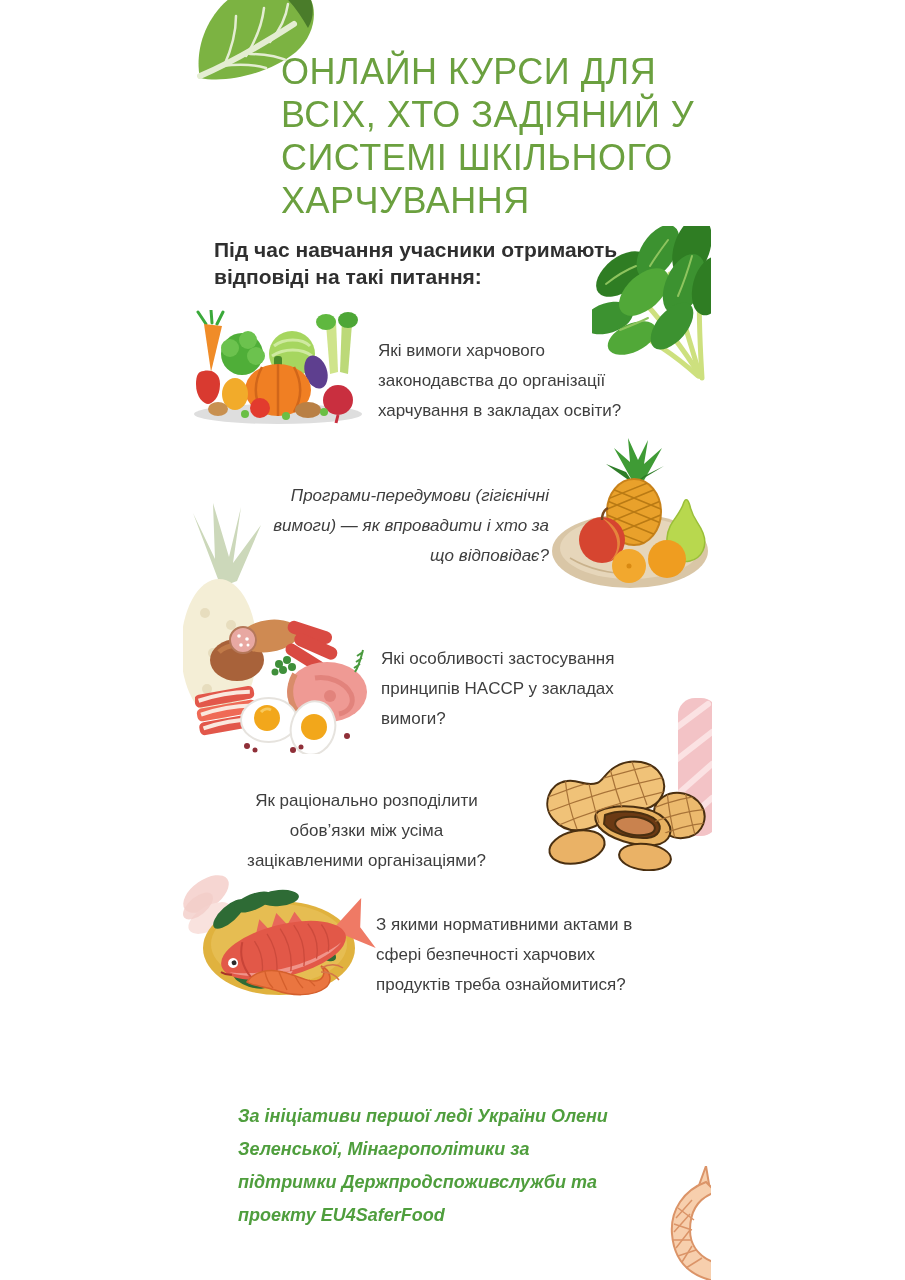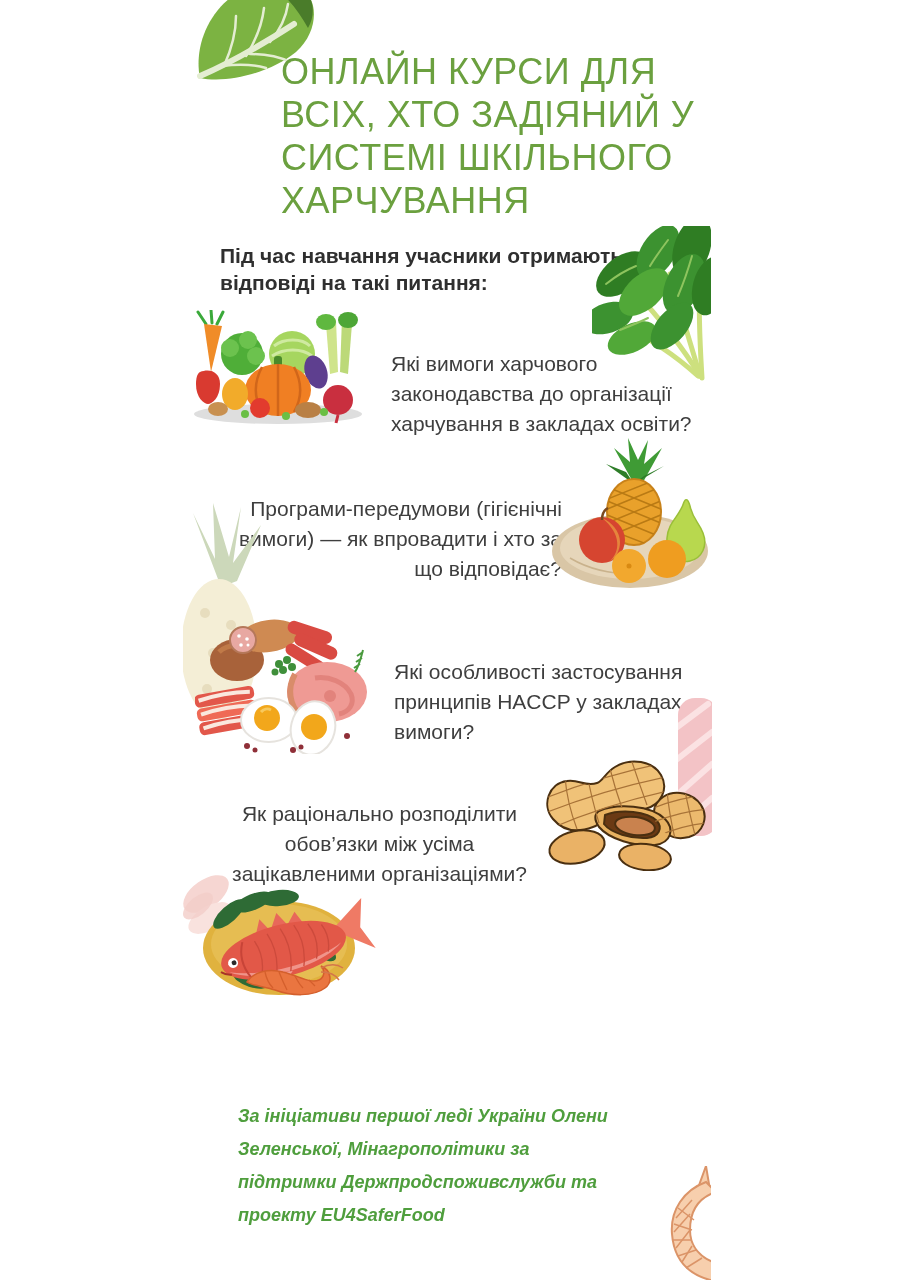--- a/index.html
+++ b/index.html
@@ -10,28 +10,28 @@
   .abs{position:absolute;}
   svg{display:block;}
   .title{
     left:281px;top:50px;width:460px;
     font-size:36px;line-height:43px;font-weight:400;letter-spacing:.5px;
     color:#6ba03f;white-space:pre-line;margin:0;
   }
   .intro{
     left:206px;top:228px;width:480px;
     font-size:21px;line-height:27px;font-weight:700;
-    color:#2f2f2f;white-space:pre-line;margin:14px;
+    color:#2f2f2f;white-space:pre-line;margin:8px;
   }
   .q{
-    font-size:21px;line-height:30px;font-weight:400;
-    color:#3e3e3e;white-space:pre-line;margin:17px;
+    font-size:17px;line-height:30px;font-weight:400;
+    color:#3e3e3e;white-space:pre-line;margin:4px;
   }
   .q1{left:374px;top:332px;width:330px;}
-  .q2{left:205px;top:477px;width:340px;text-align:right;}
+  .q2{left:205px;top:477px;width:340px;text-align:right;font-style:italic;}
   .q3{left:377px;top:640px;width:330px;}
   .q4{left:195px;top:782px;width:335px;text-align:center;}
   .q5{left:372px;top:906px;width:345px;}
   .credit{
     left:238px;top:1100px;width:470px;
     font-size:18px;line-height:33px;font-weight:700;font-style:italic;
     color:#4f9e3d;white-space:pre-line;margin:0;
   }
 </style>
 </head>
@@ -278,20 +278,23 @@
       <path d="M50,48 C44,60 44,72 50,84" stroke="#c84438" stroke-width="2" fill="none"></path>
       <g stroke="#cc4a3c" stroke-width="1.3" fill="none">
         <path d="M62,50 Q68,66 62,82 M76,46 Q83,66 76,86 M90,44 Q98,66 90,88 M104,44 Q112,64 104,86 M118,46 Q126,64 118,82 M131,50 Q137,64 131,78"></path>
       </g>
       <path d="M22,72 Q26,76 32,77" stroke="#a83328" stroke-width="2" fill="none"></path>
     </g>
     <path d="M52,98 C58,88 74,84 88,88 C104,92 116,100 124,96 C130,93 130,86 126,82 C136,86 138,98 130,104 C118,113 96,112 80,106 C68,102 58,102 52,98 Z" fill="#ea7540" stroke="#d45f2c" stroke-width="1.5"></path>
     <path d="M70,88 Q72,98 78,104 M84,88 Q88,98 92,106 M100,92 Q104,100 108,104 M114,96 Q118,100 120,102" stroke="#d45f2c" stroke-width="1.3" fill="none"></path>
     <path d="M126,84 C134,80 142,80 148,84 M126,88 C134,88 140,90 144,96" stroke="#d4764a" stroke-width="1.5" fill="none"></path>
   </svg>
+  <p class="abs q q5">З якими нормативними актами в
+сфері безпечності харчових
+продуктів треба ознайомитися?</p>
 
   <p class="abs credit">За ініціативи першої леді України Олени
 Зеленської, Мінагрополітики за
 підтримки Держпродспоживслужби та
 проекту EU4SaferFood</p>
 
   <svg class="abs" style="left:656px;top:1166px;" width="55" height="114" viewBox="0 0 55 114">
     <g fill="#f7cfad" stroke="#db9468" stroke-width="2">
       <polygon points="42,22 50,0 54,24"></polygon>
       <path d="M50,16 C28,24 14,44 16,68 C18,94 32,108 54,114 L62,114 L62,98 C44,92 34,80 34,64 C34,46 42,32 60,26 Z"></path>

